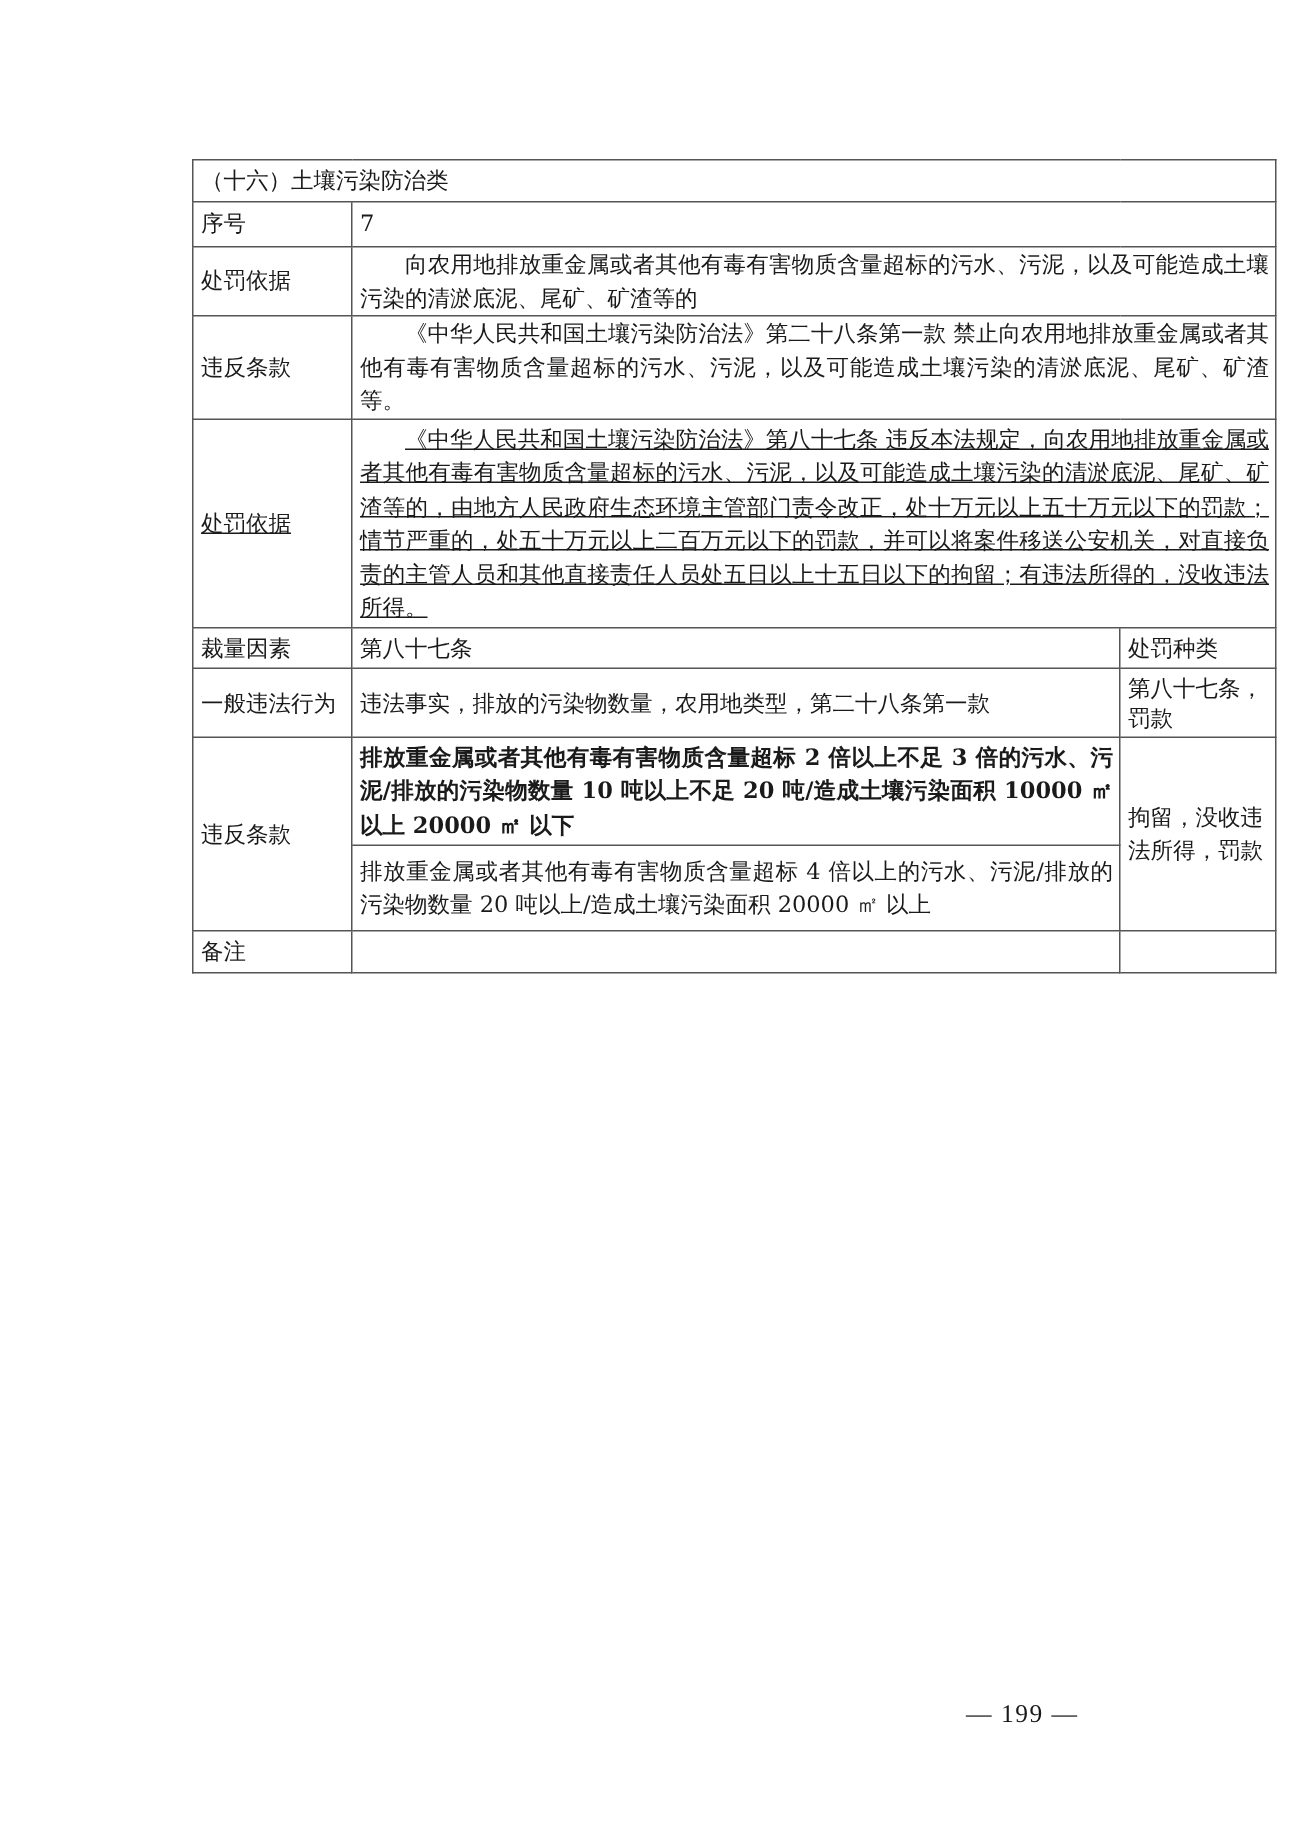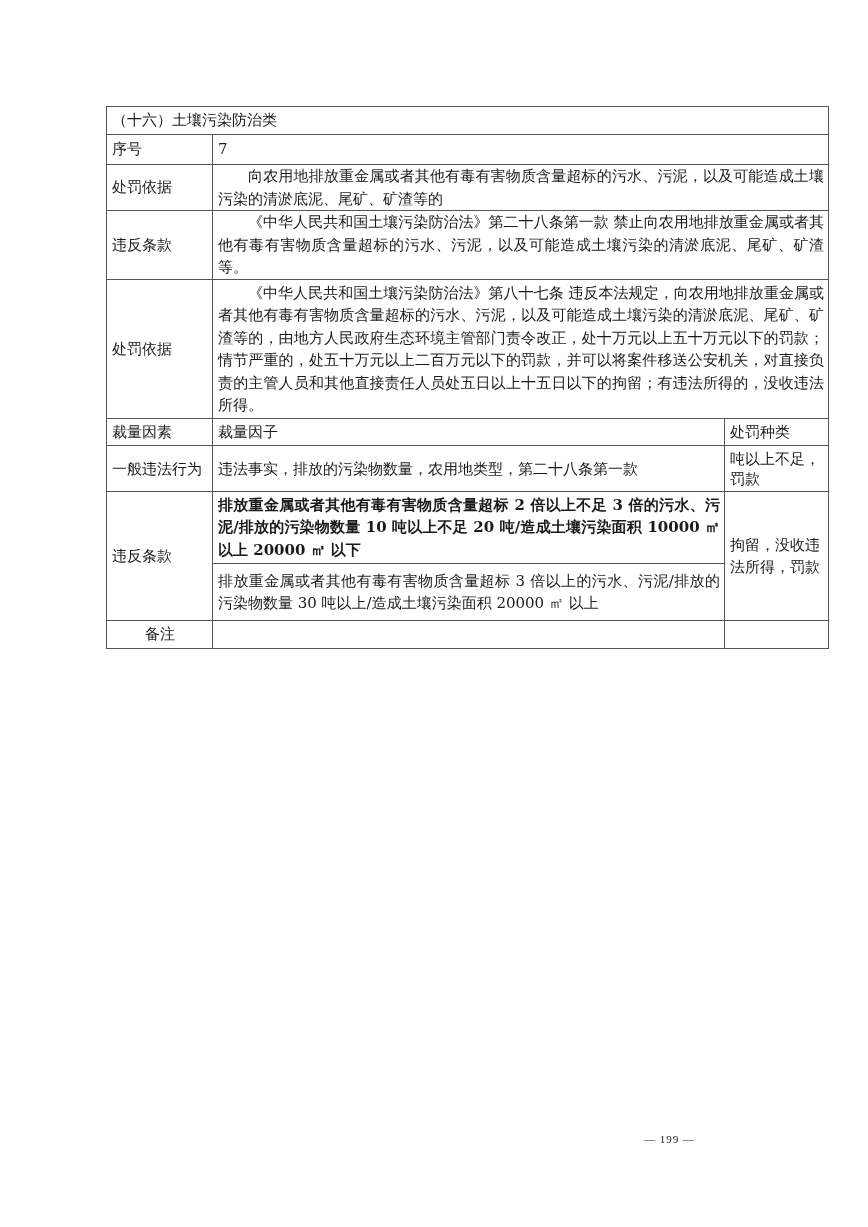--- a/index.html
+++ b/index.html
@@ -2,48 +2,48 @@
 <html><head>
   <meta charset="utf-8">
   <style>
     html, body { margin: 0; padding: 0; background: #ffffff; }
     body {
       width: 868px; height: 1227px; position: relative; overflow: hidden;
       font-family: "DejaVu Serif", "Liberation Serif", serif;
       color: #1a1a1a;
     }
     .page-table {
-      position: absolute; left: 106px; top: 106px; width: 722px;
+      position: absolute; left: 128px; top: 106px; width: 722px;
       border-collapse: collapse; table-layout: fixed;
       font-size: 15px; line-height: 22.5px;
     }
     .page-table td {
       border: 1px solid #555;
       padding: 0 4px 0 5px;
       vertical-align: middle;
       word-break: break-all;
     }
     .c1 { width: 106px; }
     .c2 { width: 512px; }
     .c3 { width: 104px; }
     .indent { text-indent: 2em; }
     .justify { text-align: justify; }
     .r-title td { height: 27px; }
     .r-seq td { height: 29px; margin-left: 32px; }
     .r-act td { height: 45px; }
     .r-clause td { height: 68px; }
-    .r-basis td { height: 138px; }
+    .r-basis td { height: 138px; text-decoration: underline; }
     .r-head td { height: 26px; }
     .r-general td { height: 45px; line-height: 20px; }
     .r-sev1 td.sub { height: 71px; font-weight: bold; }
     .r-sev2 td.sub { height: 56px; }
-    .r-note td { height: 27px; text-align: center; }
+    .r-note td { height: 27px; }
     .footer {
       position: absolute; left: 644px; top: 1133px;
-      font-size: 11px; font-family: "Liberation Serif", "DejaVu Serif", serif;
+      font-size: 17px; font-family: "Liberation Serif", "DejaVu Serif", serif;
       letter-spacing: 1px;
     }
   </style>
 </head>
 <body>
 
 <table class="page-table">
   <colgroup>
       <col class="c1">
       <col class="c2">
@@ -64,35 +64,35 @@
   <tr class="r-clause">
     <td>违反条款</td>
     <td colspan="2" class="indent justify">《中华人民共和国土壤污染防治法》第二十八条第一款 禁止向农用地排放重金属或者其他有毒有害物质含量超标的污水、污泥，以及可能造成土壤污染的清淤底泥、尾矿、矿渣等。</td>
   </tr>
   <tr class="r-basis">
     <td>处罚依据</td>
     <td colspan="2" class="indent justify">《中华人民共和国土壤污染防治法》第八十七条 违反本法规定，向农用地排放重金属或者其他有毒有害物质含量超标的污水、污泥，以及可能造成土壤污染的清淤底泥、尾矿、矿渣等的，由地方人民政府生态环境主管部门责令改正，处十万元以上五十万元以下的罚款；情节严重的，处五十万元以上二百万元以下的罚款，并可以将案件移送公安机关，对直接负责的主管人员和其他直接责任人员处五日以上十五日以下的拘留；有违法所得的，没收违法所得。</td>
   </tr>
   <tr class="r-head">
     <td>裁量因素</td>
-    <td>裁量因子</td>
+    <td>第八十七条</td>
     <td>处罚种类</td>
   </tr>
   <tr class="r-general">
     <td>一般违法行为</td>
     <td>违法事实，排放的污染物数量，农用地类型，第二十八条第一款</td>
-    <td>吨以上不足，罚款</td>
+    <td>第八十七条，罚款</td>
   </tr>
   <tr class="r-sev1">
     <td rowspan="2">违反条款</td>
     <td class="sub justify">排放重金属或者其他有毒有害物质含量超标 2 倍以上不足 3 倍的污水、污泥/排放的污染物数量 10 吨以上不足 20 吨/造成土壤污染面积 10000 ㎡ 以上 20000 ㎡ 以下</td>
     <td rowspan="2">拘留，没收违法所得，罚款</td>
   </tr>
   <tr class="r-sev2">
-    <td class="sub justify">排放重金属或者其他有毒有害物质含量超标 3 倍以上的污水、污泥/排放的污染物数量 30 吨以上/造成土壤污染面积 20000 ㎡ 以上</td>
+    <td class="sub justify">排放重金属或者其他有毒有害物质含量超标 4 倍以上的污水、污泥/排放的污染物数量 20 吨以上/造成土壤污染面积 20000 ㎡ 以上</td>
   </tr>
   <tr class="r-note">
     <td>备注</td>
     <td></td>
     <td></td>
   </tr>
 </tbody>
   </table>
 
 <div class="footer">— 199 —</div>

